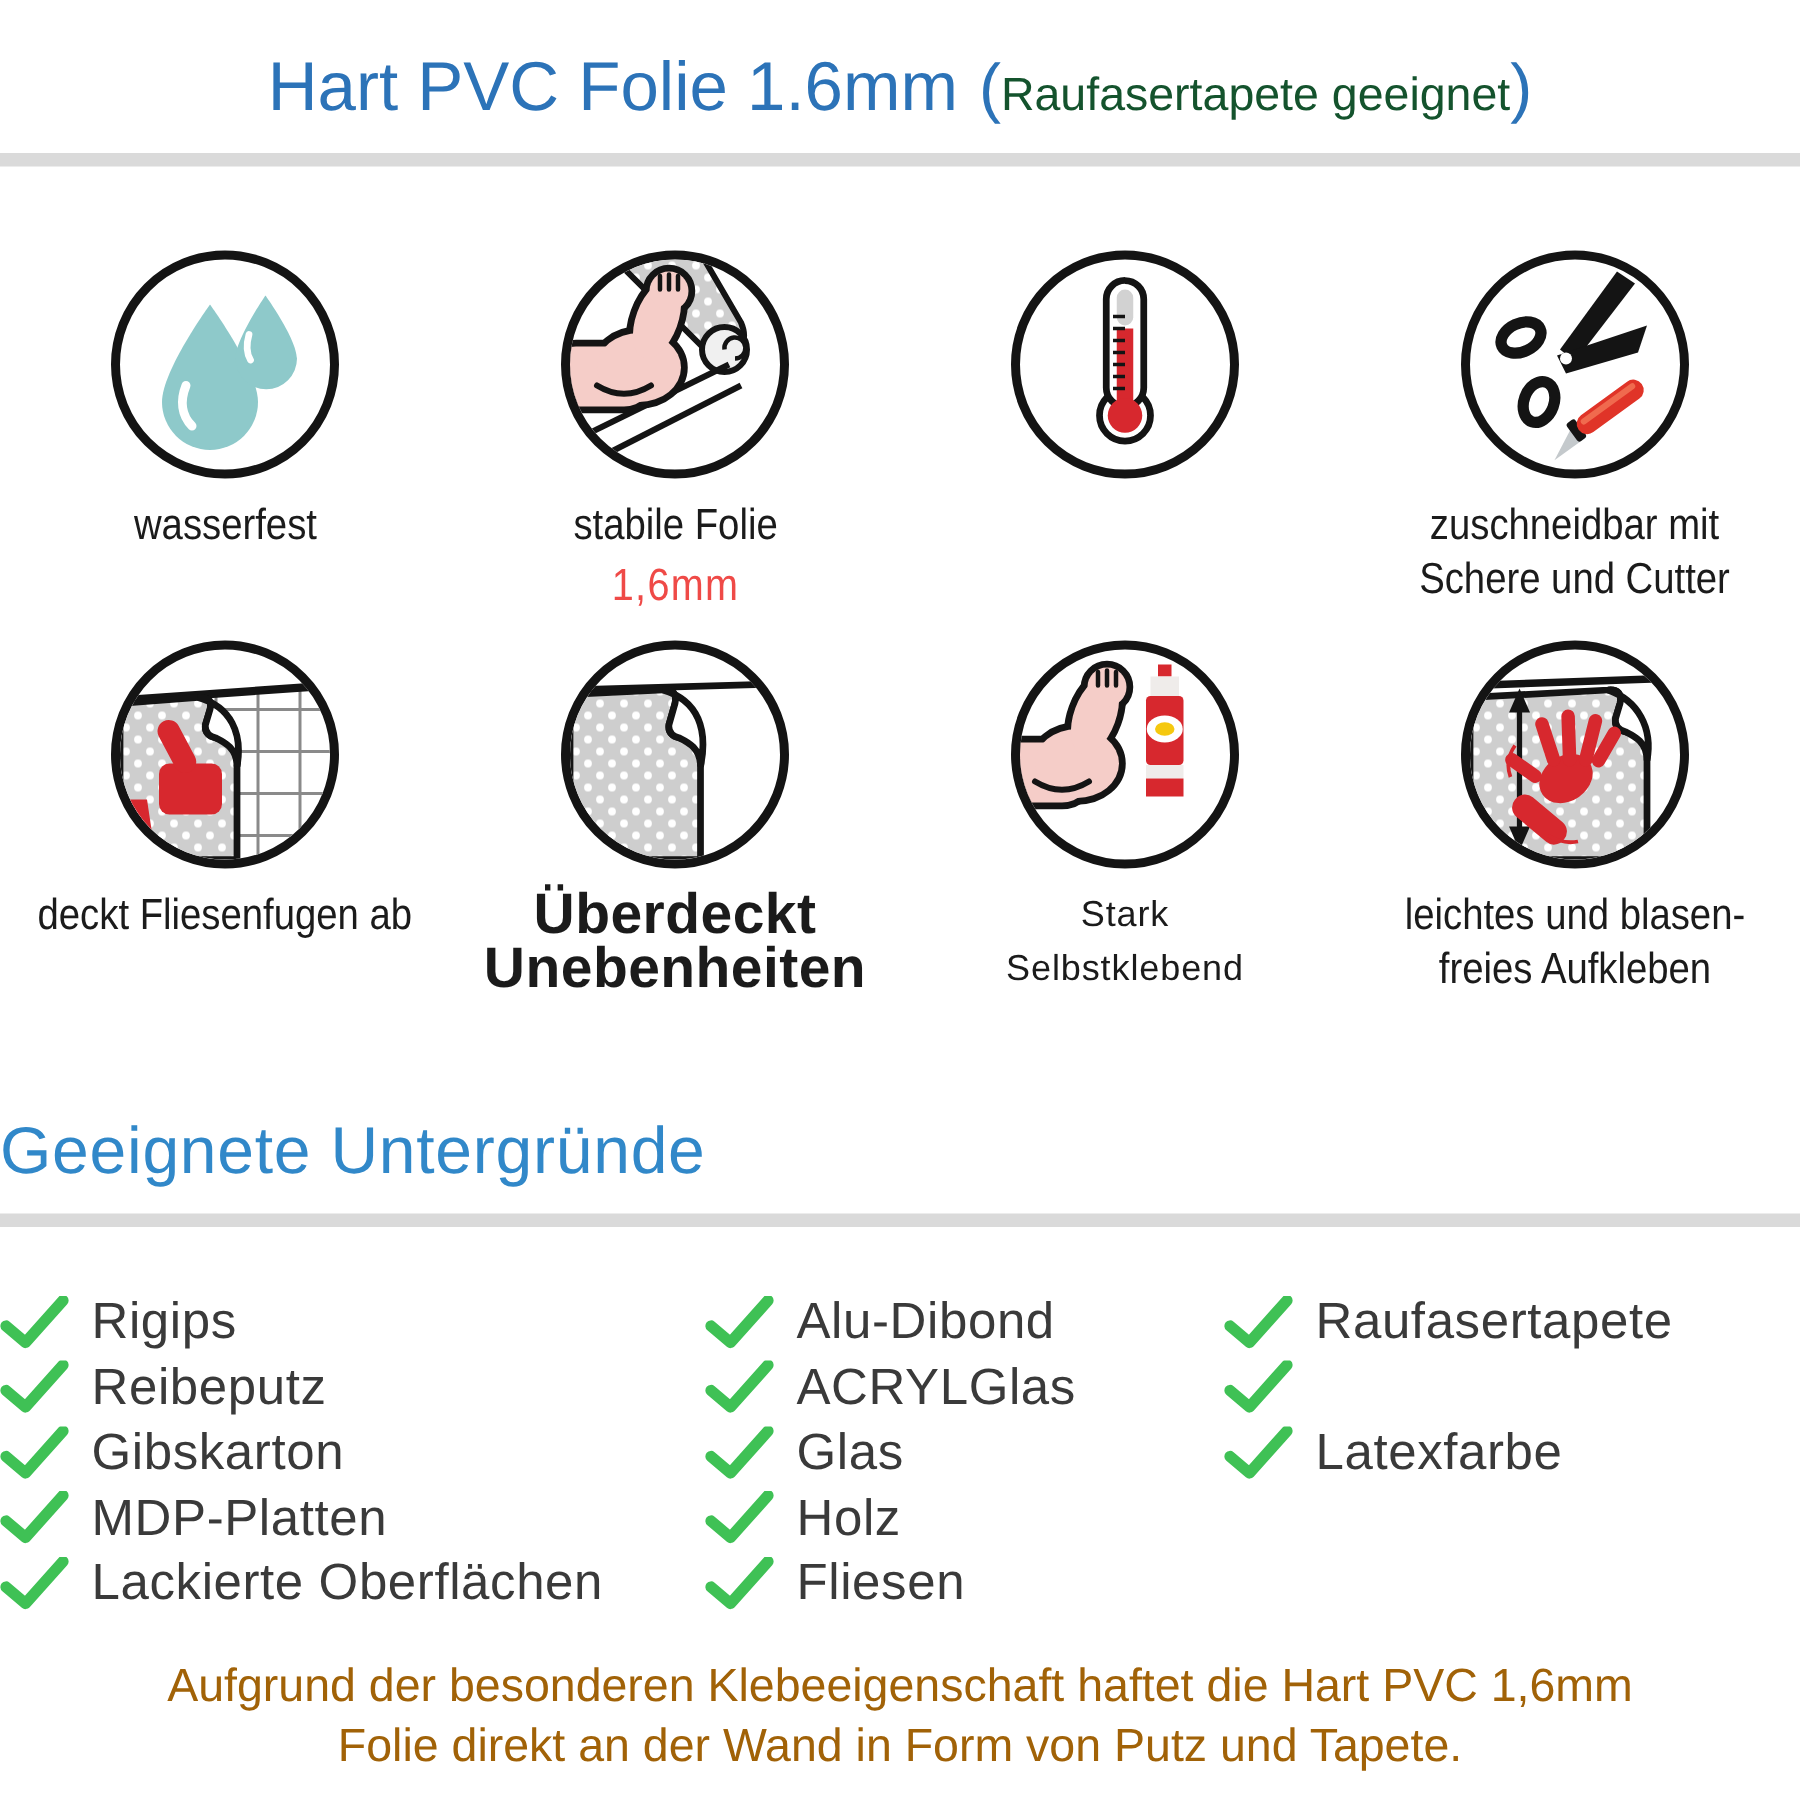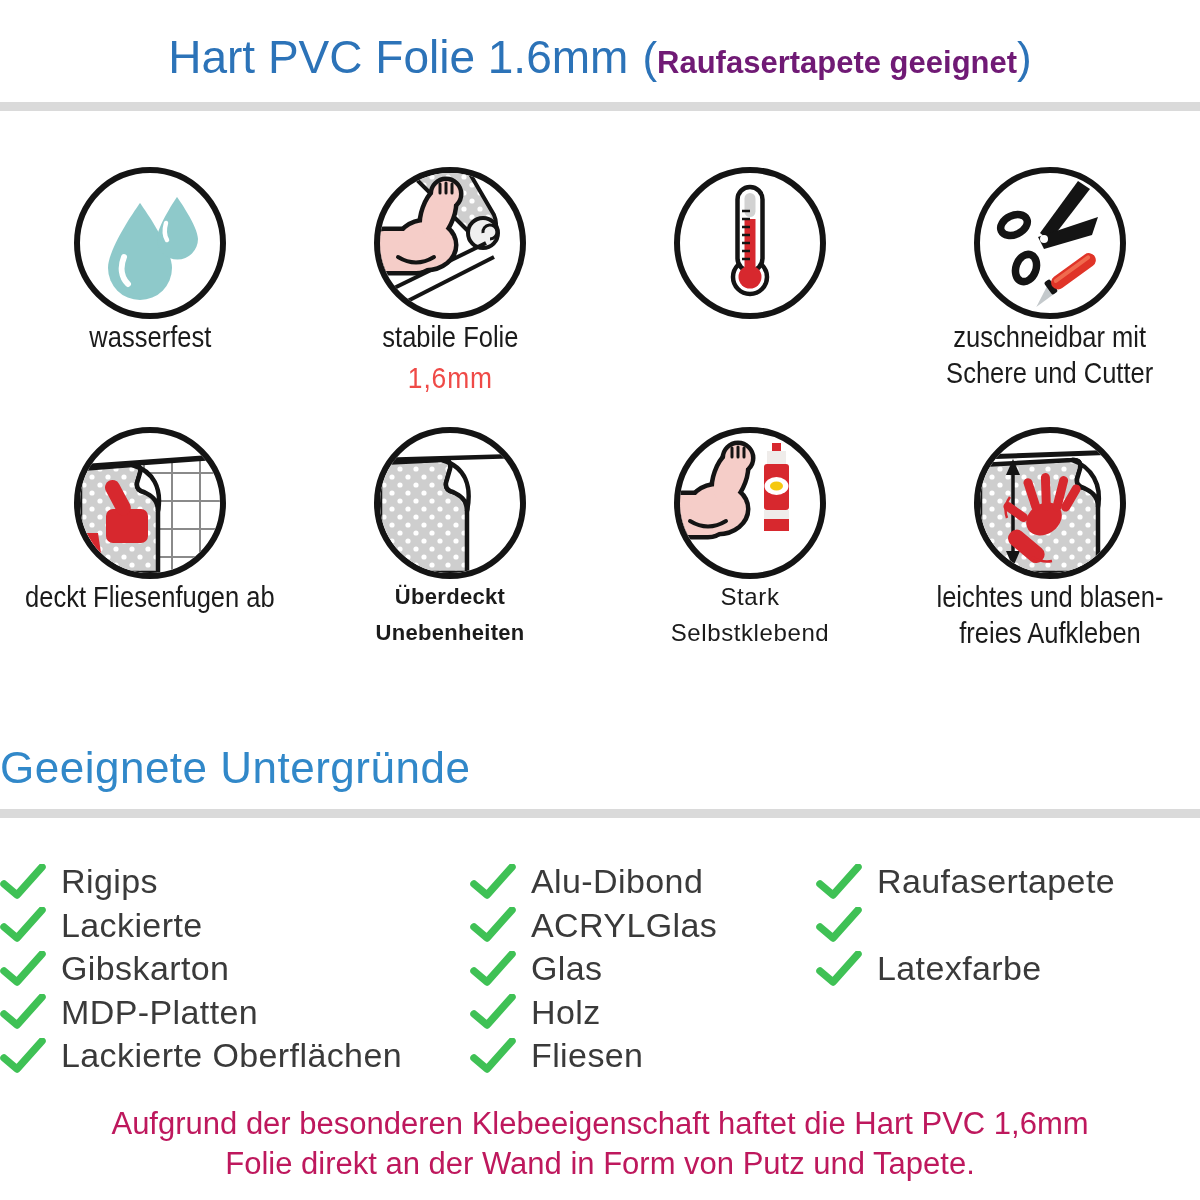--- a/index.html
+++ b/index.html
@@ -5,45 +5,45 @@
   html,body{margin:0;padding:0;}
   body{
     width:1200px;height:1200px;background:#ffffff;overflow:hidden;
     font-family:"Liberation Sans", sans-serif;
     -webkit-font-smoothing:antialiased;
   }
   .header{height:102px;display:flex;align-items:baseline;justify-content:center;padding-top:30px;box-sizing:border-box;border-radius:19px;}
   .t-main{font-size:46px;color:#2c73b8;}
   .t-sub{margin-left:14px;}
   .paren{font-size:44px;color:#2c73b8;}
-  .t-sub-text{font-size:31px;color:#701a75;font-weight:bold;}
+  .t-sub-text{font-size:31px;color:#14532d;}
   .divider{height:9px;background:#dadada;}
   
   .features{display:grid;grid-template-columns:repeat(4,1fr);grid-auto-rows:260px;padding-top:56px;}
   .feature{display:flex;flex-direction:column;align-items:center;}
   .circle{width:140px;height:140px;border:6px solid #141414;border-radius:50%;overflow:hidden;background:#fff;flex:0 0 auto;}
   .circle svg{display:block;width:140px;height:140px;}
-  .caption{text-align:center;font-size:29px;line-height:36px;color:#1b1b1b;}
+  .caption{margin-top:13px;text-align:center;font-size:29px;line-height:36px;color:#1b1b1b;}
   .caption span{display:block;}
   .cond span{transform:scaleX(.88);}
-  .cap-bold{font-weight:700;font-size:22px;letter-spacing:.3px;}
+  .cap-bold{font-weight:700;font-size:38px;letter-spacing:.3px;}
   .cap-semibold{font-size:24px;letter-spacing:.6px;}
   .sub-red{color:#ef4a47;font-size:30px;margin-top:5px;letter-spacing:1px;}
   .sub-red:empty{display:none;}
   
   .surfaces-heading{margin:56px 0 16px;font-weight:400;font-size:44px;letter-spacing:.5px;color:#3188c9;}
   .surfaces{display:flex;padding-top:42px;}
   .surfaces ul{list-style:none;margin:0;padding:0;}
   .col1{margin-left:28px;width:470px;}
   .col2{width:346px;}
   .col3{flex:1;}
   .surfaces li{display:flex;align-items:center;height:43.5px;font-size:34px;color:#3a3a3a;letter-spacing:.4px;text-align:center;}
   .check{width:46px;height:36px;margin-right:15px;flex:0 0 auto;}
   
-  .footer{margin-top:26px;text-align:center;color:#be185d;font-size:31px;line-height:40px;}
+  .footer{margin-top:26px;text-align:center;color:#a16207;font-size:31px;line-height:40px;}
 </style>
 </head>
 <body>
 
 <svg width="0" height="0" style="position:absolute" aria-hidden="true">
   <defs>
     <pattern id="dotpat" width="16" height="16" patternUnits="userSpaceOnUse">
       <rect width="16" height="16" fill="#cecece"></rect>
       <circle cx="4" cy="4" r="2.6" fill="#ffffff"></circle>
       <circle cx="12" cy="12" r="2.6" fill="#ffffff"></circle>
@@ -256,21 +256,21 @@
     <li>
         <svg class="check" viewBox="0 0 46 36">
           <path d="M4,20 L17,31 L42,3" stroke="#3fc155" stroke-width="7.5" fill="none" stroke-linecap="round" stroke-linejoin="round"></path>
         </svg>
         <span>Rigips</span>
       </li>
     <li>
         <svg class="check" viewBox="0 0 46 36">
           <path d="M4,20 L17,31 L42,3" stroke="#3fc155" stroke-width="7.5" fill="none" stroke-linecap="round" stroke-linejoin="round"></path>
         </svg>
-        <span>Lackierte</span>
+        <span>Reibeputz</span>
       </li>
     <li>
         <svg class="check" viewBox="0 0 46 36">
           <path d="M4,20 L17,31 L42,3" stroke="#3fc155" stroke-width="7.5" fill="none" stroke-linecap="round" stroke-linejoin="round"></path>
         </svg>
         <span>Gibskarton</span>
       </li>
     <li>
         <svg class="check" viewBox="0 0 46 36">
           <path d="M4,20 L17,31 L42,3" stroke="#3fc155" stroke-width="7.5" fill="none" stroke-linecap="round" stroke-linejoin="round"></path>

